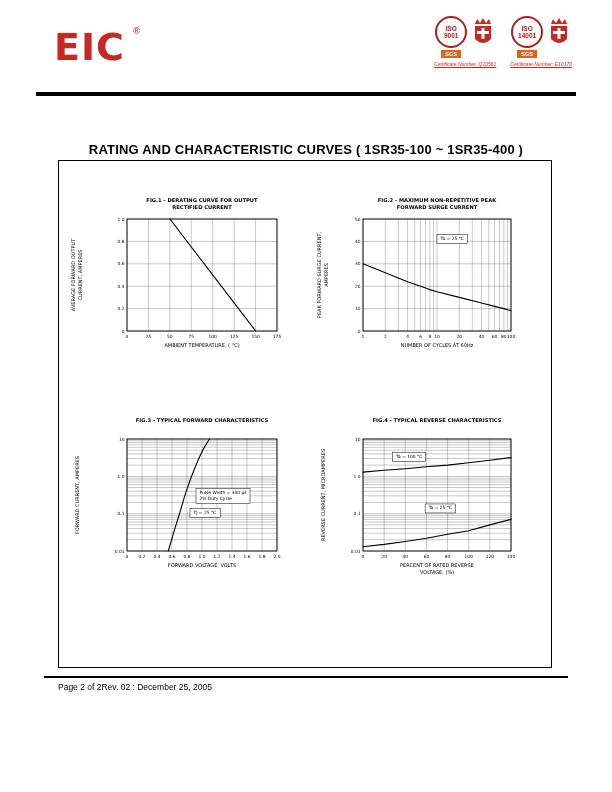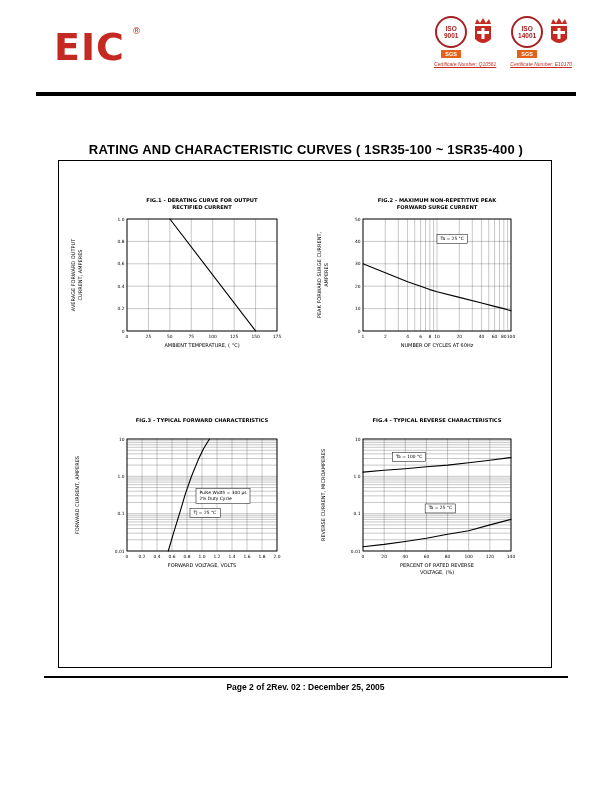--- a/index.html
+++ b/index.html
@@ -22,21 +22,21 @@
   .doc-title{position:absolute;left:0;top:142px;width:100%;text-align:center;
              font-size:13px;font-weight:bold;letter-spacing:0.2px}
   .charts-box{position:absolute;left:58px;top:160px;width:494px;height:508px;border:1px solid #000}
   svg.chart{position:absolute}
   #fig1{left:6px;top:32px}
   #fig2{left:252px;top:32px}
   #fig3{left:6px;top:252px}
   #fig4{left:252px;top:252px}
   .footer-rule{position:absolute;left:44px;top:676px;width:524px;height:2px;background:#000}
   .footer{position:absolute;left:58px;right:59px;top:682px;display:flex;
-          justify-content:center;font-size:8.5px;font-weight:bold}
+          justify-content:flex-start;font-size:8.5px;font-weight:normal}
   svg text{font-family:"DejaVu Sans",sans-serif}
 </style>
 </head>
 <body>
 
 <div class="page">
 
   <svg class="logo-svg" width="96" height="50" viewBox="0 0 96 50">
     <text x="0" y="38" font-size="38" font-weight="bold" fill="#c42a21" letter-spacing="1">EIC</text>
     <text x="78" y="12" font-size="9" fill="#c42a21">®</text>

